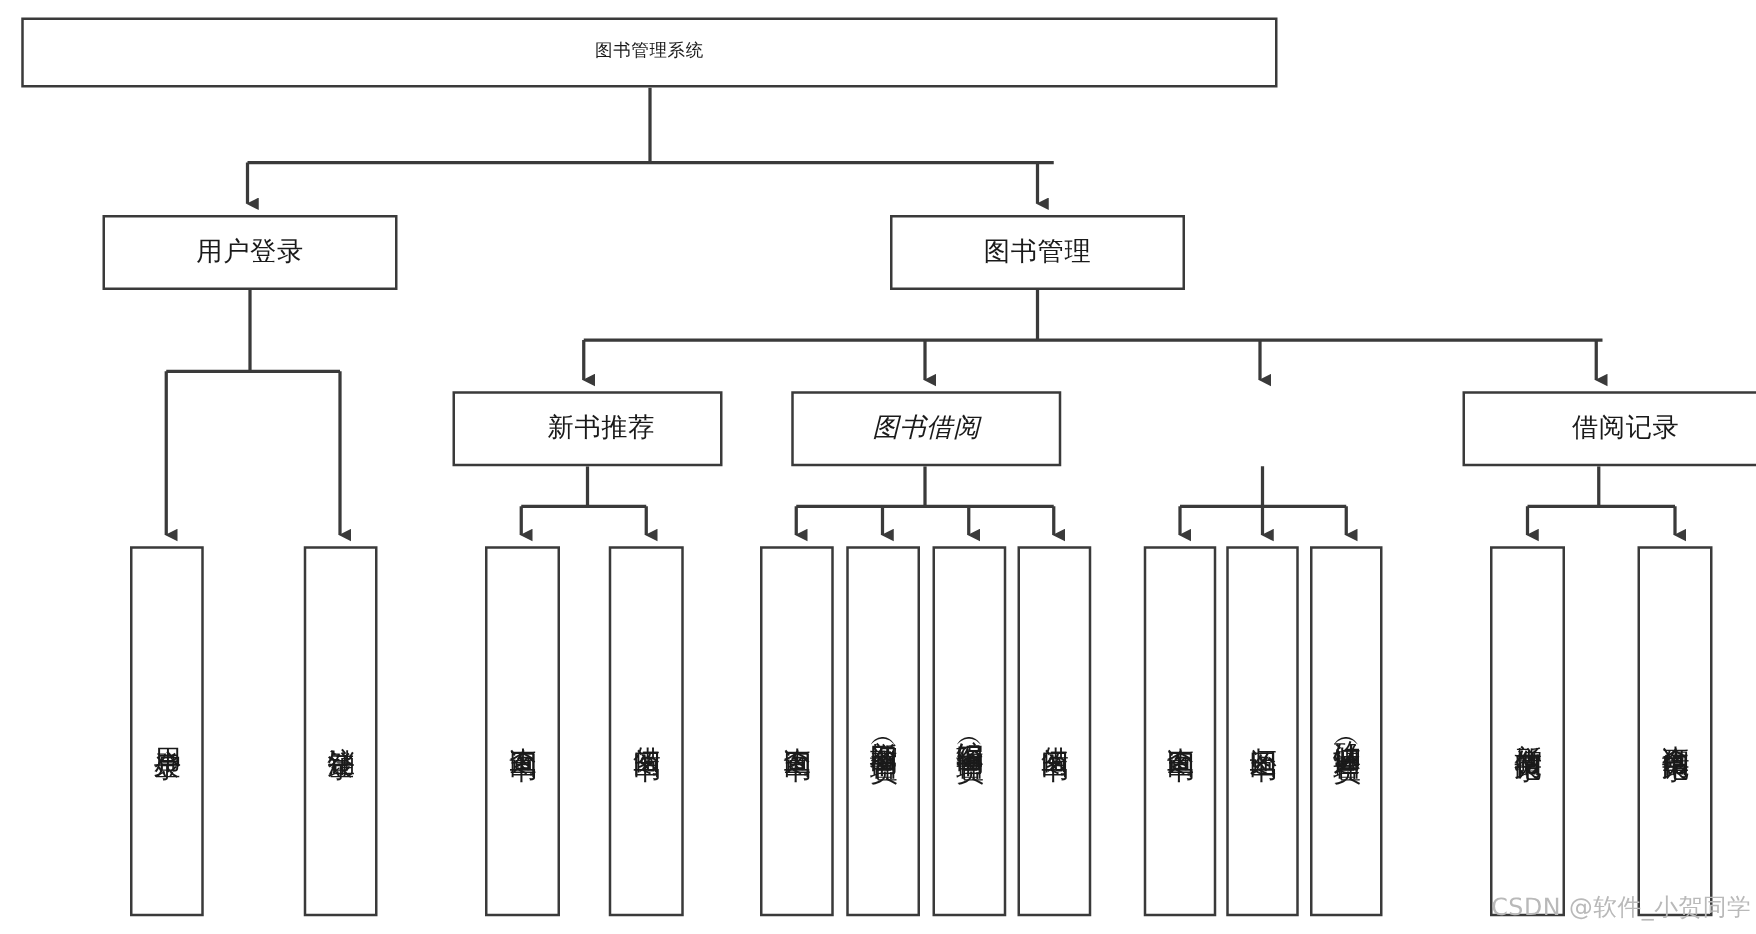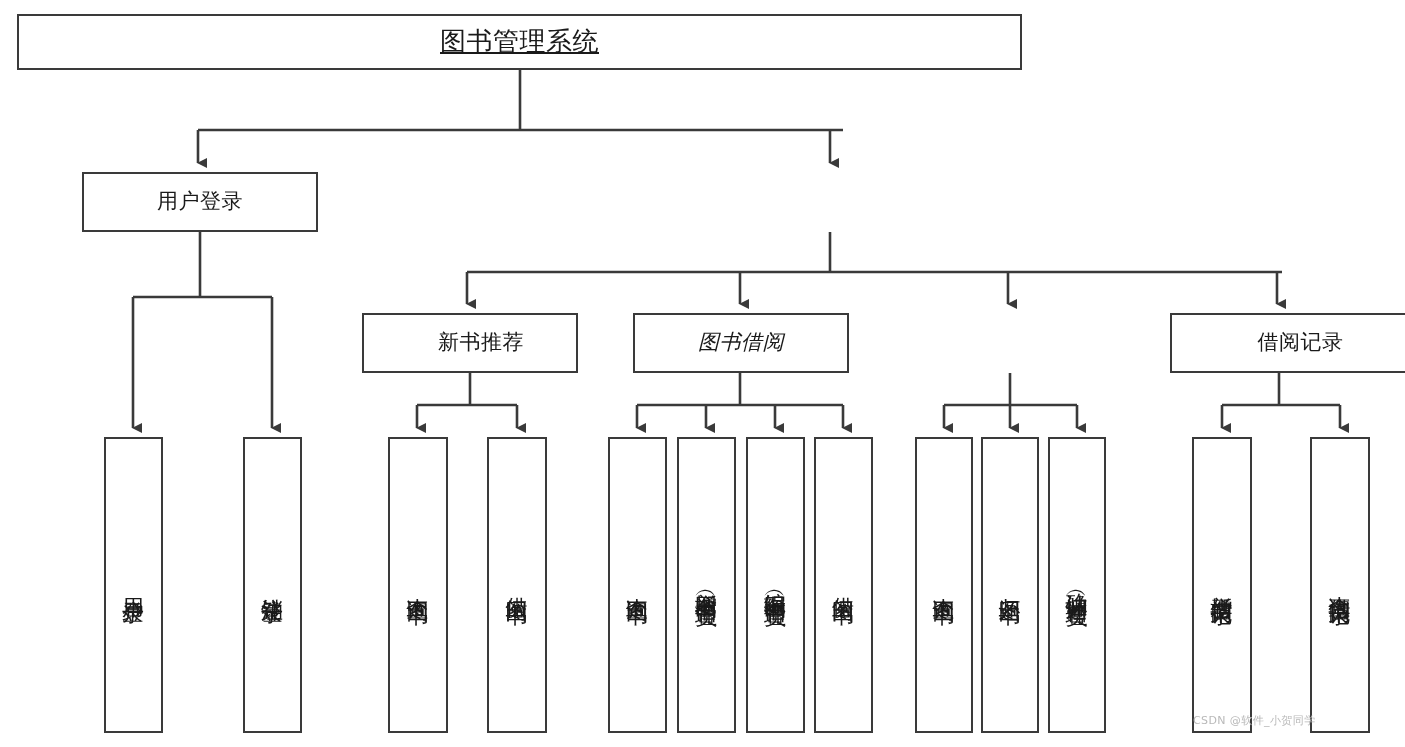--- a/index.html
+++ b/index.html
@@ -36,41 +36,41 @@
   .node .lbl{
     display:block;
     line-height:1.12;
     letter-spacing:0.5px;
   }
   
   .node.h .lbl{
     font-size:21px;
     white-space:nowrap;
   }
-  #n-root.node.h .lbl{ font-size:26px;text-decoration:underline; }
+  #n-root.node.h .lbl{ font-size:14px; }
   
   .node.v{
     padding:10px 0 12px 0;
     align-items:center;
     justify-content:center;
   }
   .node.v .lbl{
     writing-mode:vertical-rl;
     text-orientation:upright;
     font-size:22px;
     line-height:1.05;
     letter-spacing:2px;
     white-space:nowrap;
     max-height:272px;
   }
   #watermark{
     position:absolute;
     left:1193px;
     top:713px;
-    font-size:11px;
+    font-size:19px;
     color:#b9b9b9;
     white-space:nowrap;
     z-index:5;
     letter-spacing:0.4px;
   }
 </style>
 </head>
 <body>
 
 <div id="canvas">
@@ -125,20 +125,23 @@
     </g>
   </svg>
 
   <div class="node h" id="n-root" style="left:17px;top:14px;width:1005px;height:56px;">
     <span class="lbl">图书管理系统</span>
   </div>
 
   <div class="node h" style="left:82px;top:172px;width:236px;height:60px;">
     <span class="lbl">用户登录</span>
   </div>
+  <div class="node h" style="left:712px;top:172px;width:236px;height:60px;">
+    <span class="lbl">图书管理</span>
+  </div>
 
   <div class="node h" style="left:362px;top:313px;width:216px;height:60px;padding-left:22px;">
     <span class="lbl">新书推荐</span>
   </div>
   <div class="node h" style="left:633px;top:313px;width:216px;height:60px;font-style:italic;">
     <span class="lbl">图书借阅</span>
   </div>
   <div class="node h" style="left:1170px;top:313px;width:261px;height:60px;">
     <span class="lbl">借阅记录</span>
   </div>

